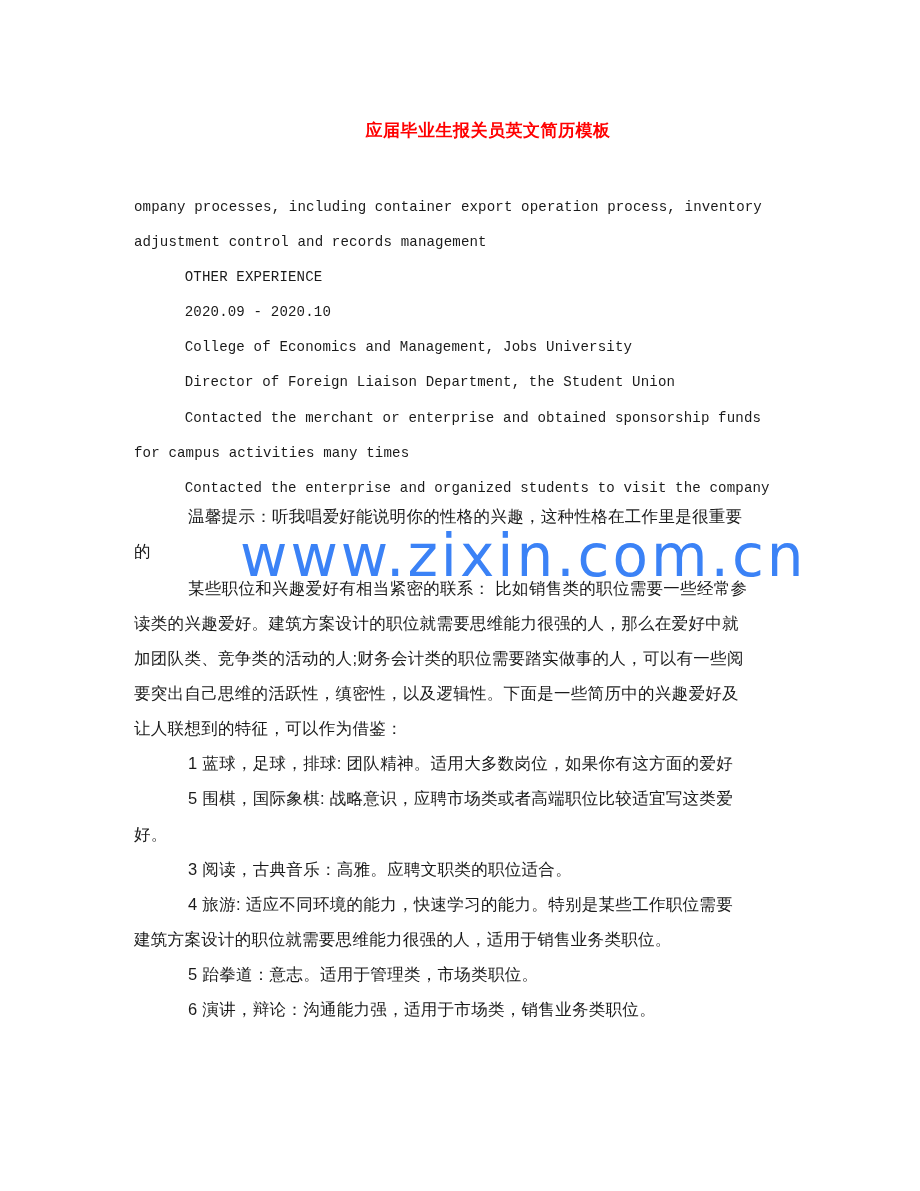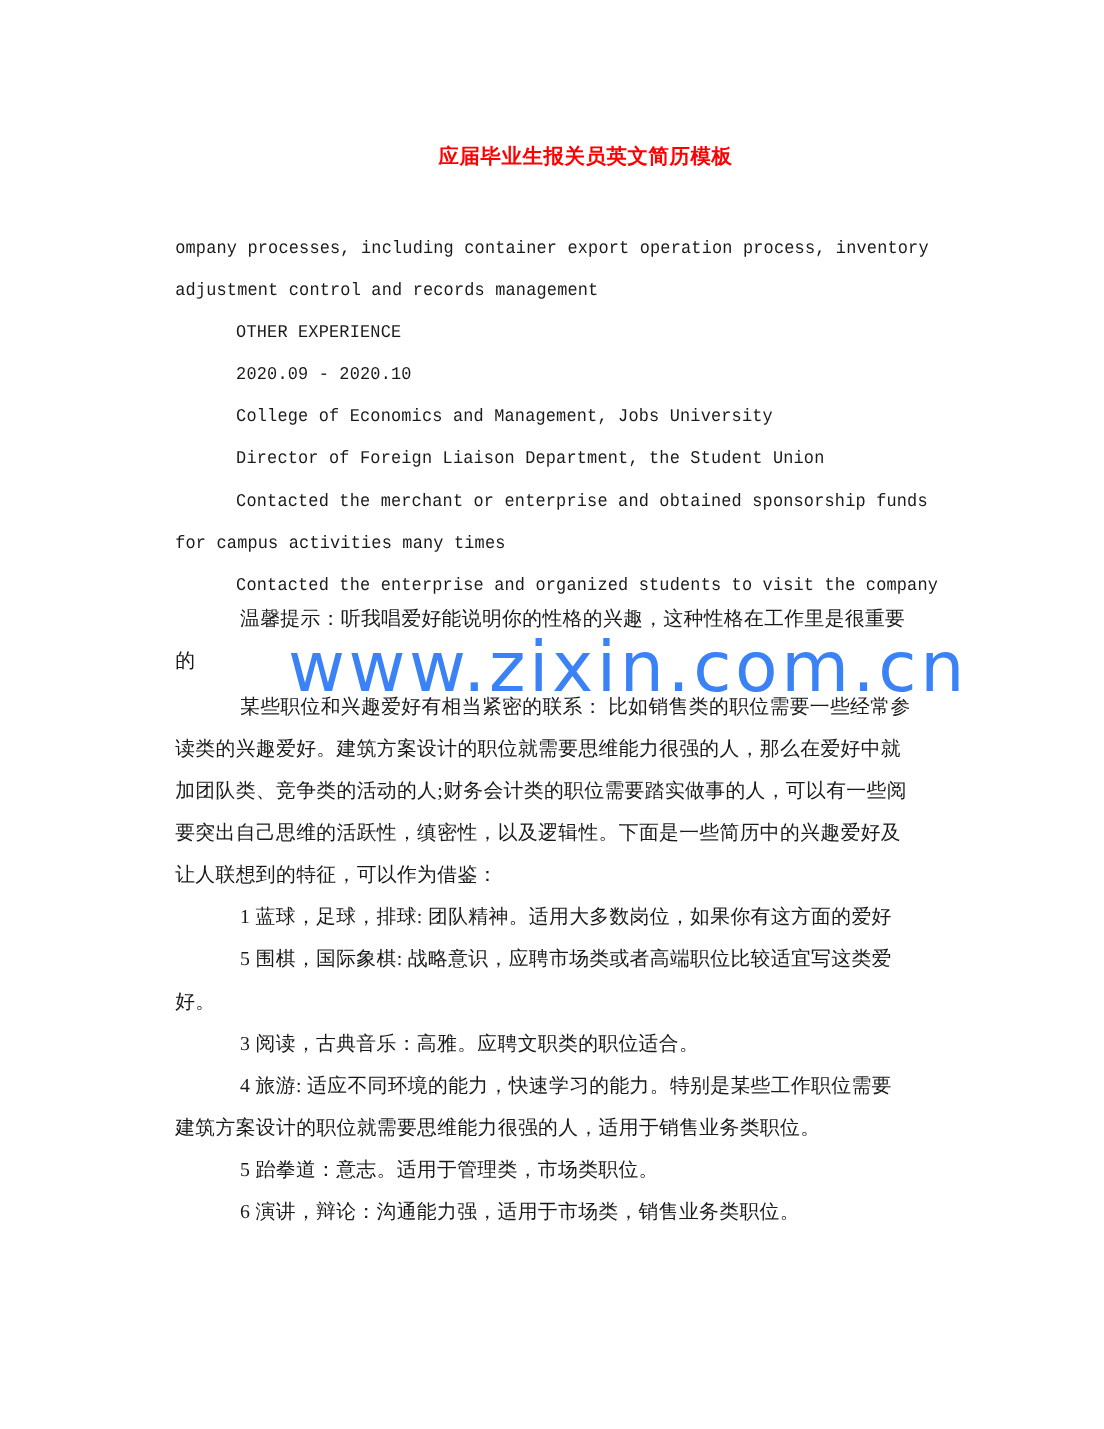--- a/index.html
+++ b/index.html
@@ -48,38 +48,38 @@
       overflow: visible;
     }
     .en {
       font-family: "Liberation Mono", "DejaVu Sans Mono", monospace;
       font-size: 15px;
       letter-spacing: 0.15px;
       transform: scaleX(0.94);
       transform-origin: left center;
     }
     .zh {
-      font-family: Liberation Serif, serif;
+      font-family: Liberation Sans, sans-serif;
       font-size: 16.5px;
       letter-spacing: 0.3px;
     }
     .indent { padding-left: 54px; }
     .watermark {
       position: absolute;
       left: 240px;
       top: 522px;
       font-family: "DejaVu Sans", "Liberation Sans", sans-serif;
       font-size: 58px;
       color: #3b82f6;
       letter-spacing: 3px;
       z-index: 0;
       pointer-events: none;
       white-space: nowrap;
     }
-    .body-text { z-index: 1; margin-left: 12px; }
+    .body-text { z-index: 1; }
   </style>
 </head>
 <body>
 
 <div class="page">
   <div class="title">应届毕业生报关员英文简历模板</div>
 
   <div class="watermark">www.zixin.com.cn</div>
 
   <div class="body-text">

